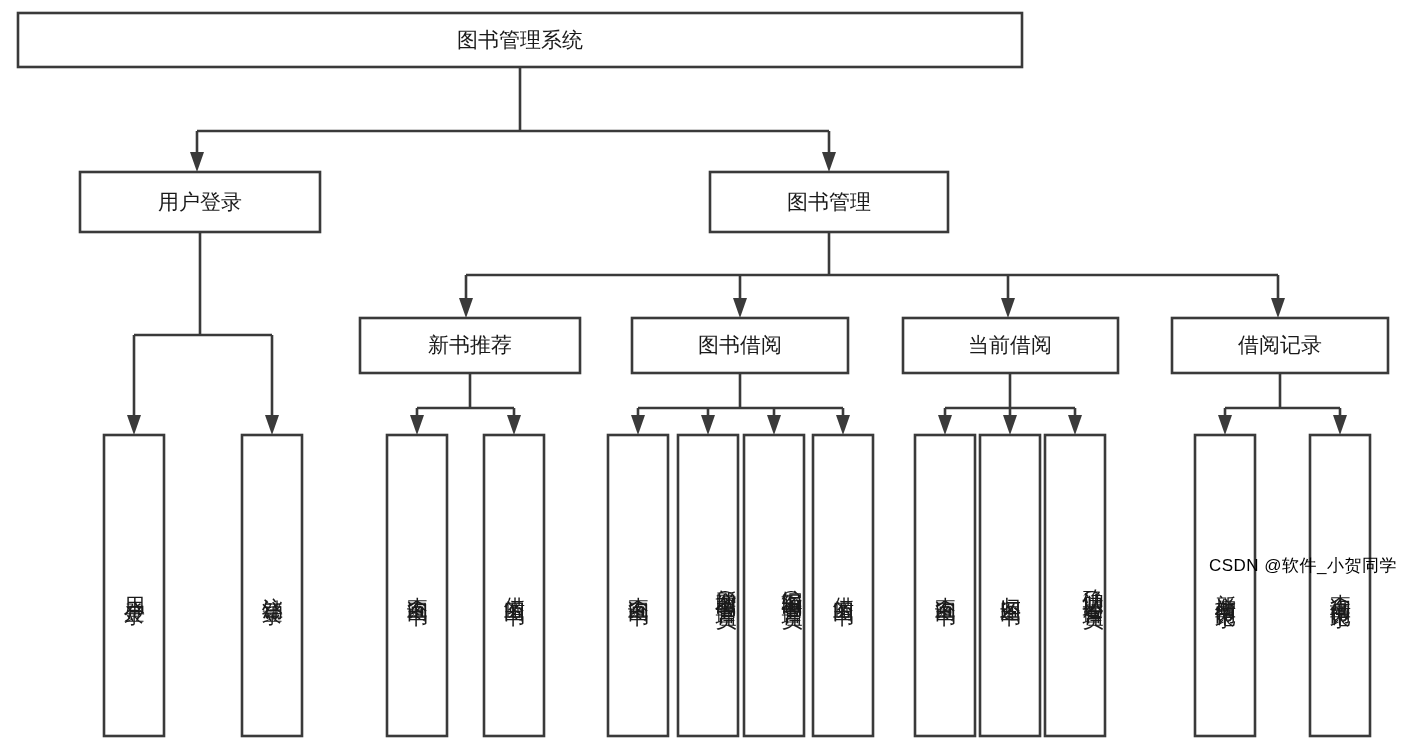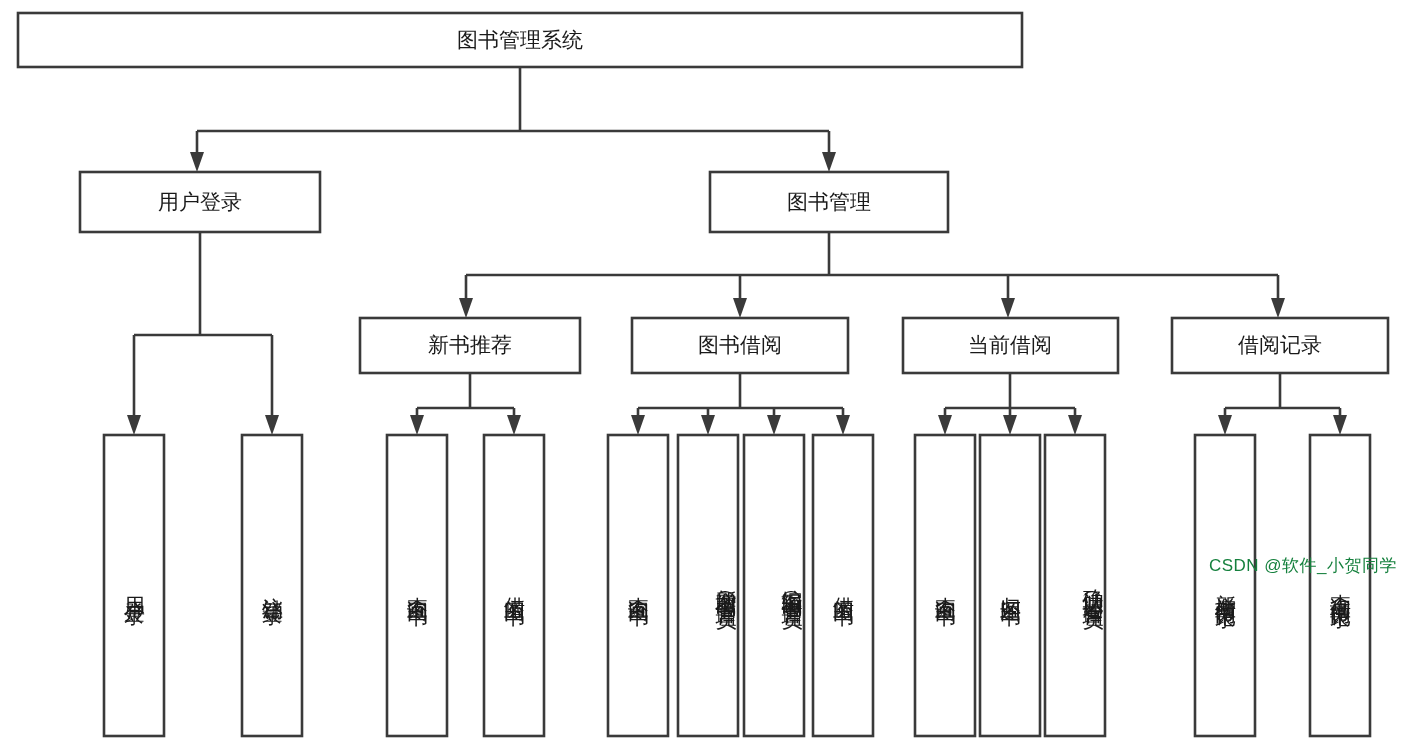--- a/index.html
+++ b/index.html
@@ -63,21 +63,21 @@
     text-align: center;
     white-space: nowrap;
     pointer-events: none;
   }
   #watermark {
     position: absolute;
     right: 8px;
     bottom: 6px;
     font-family: "Liberation Sans", "DejaVu Sans", sans-serif;
     font-size: 17px;
-    color: #15803d;
+    color: #000000;
     letter-spacing: 0.5px;
     white-space: nowrap;
   }
 </style>
 </head>
 <body>
 
 <div id="diagram-root">
 
   <svg id="tree-svg" viewBox="0 0 1405 747">

